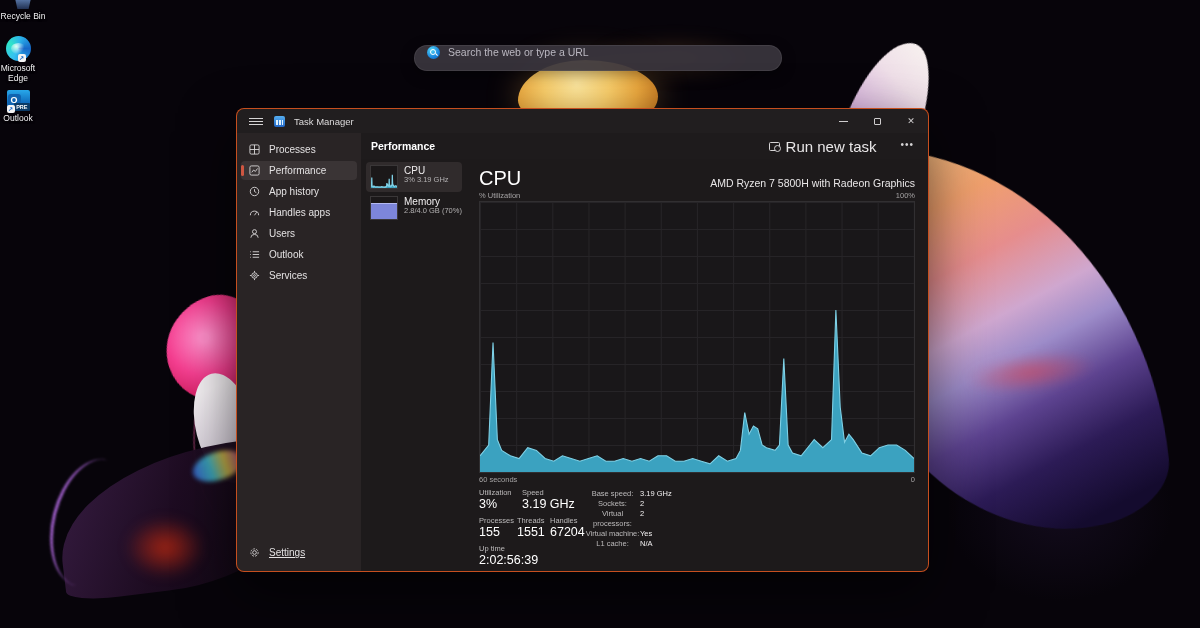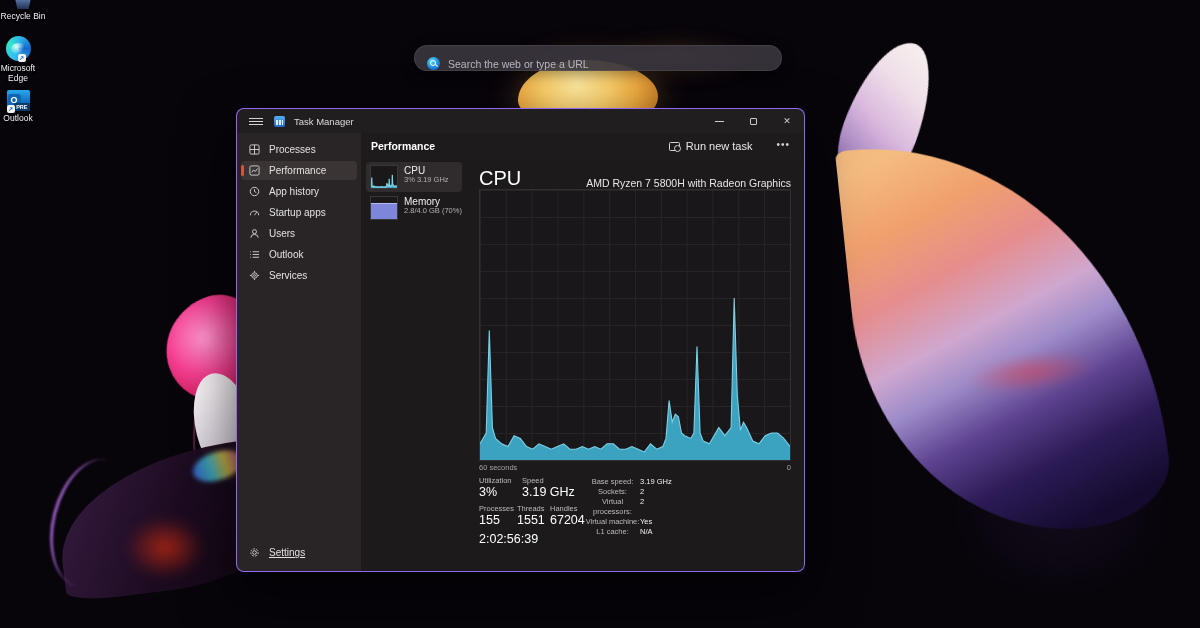--- a/index.html
+++ b/index.html
@@ -74,33 +74,33 @@
   .shortcut-badge { position:absolute; left:12px; bottom:-1px; width:8px; height:8px; border-radius:2px;
     background:#f4f4f4; color:#1668c8; font-size:6px; line-height:8px; font-weight:bold; }
   .outlook-tile { width:23px; height:21px; margin:0 auto 2px; position:relative; border-radius:2px;
     background:linear-gradient(180deg,#28a8ea 0%,#0f6cbd 60%,#064a86 100%); }
   .outlook-o { position:absolute; left:1px; top:4px; width:13px; height:13px; border-radius:3px;
     background:#1064b0; color:#fff; font-size:9px; font-weight:bold; line-height:13px; }
   .outlook-pre { position:absolute; right:0; bottom:0; background:#0b3a66; color:#fff;
     font-size:5.5px; font-weight:bold; padding:1px 2px; border-radius:1px; }
   .search-bar { position:absolute; left:414px; top:45px; width:368px; height:26px; z-index:1;
     background:rgba(57,53,62,.92); border:1px solid rgba(255,255,255,.07); border-radius:13px;
-    display:flex; align-items:flex-end; padding:0 12px; gap:8px;
+    display:flex; align-items:flex-start; padding:0 12px; gap:8px;
     box-shadow:0 4px 14px rgba(0,0,0,.35); }
   .search-ico { width:13px; height:13px; border-radius:50%; flex:0 0 auto;
     background:radial-gradient(circle at 35% 30%, #49c8f0 10%, #1a85dd 60%, #0f5cb0);
     position:relative; }
   .search-ico::after { content:""; position:absolute; left:3px; top:3px; width:4px; height:4px;
     border:1px solid #fff; border-radius:50%; }
   .search-ico::before { content:""; position:absolute; left:8px; top:8px; width:3px; height:1px;
     background:#fff; transform:rotate(45deg); }
   .search-text { font-size:10.5px; color:#bab7c0; }
   
-  .tm { position:absolute; left:236px; top:108px; width:569px; height:464px; z-index:3;
-    background:#8b5cf6; border-radius:8px; overflow:hidden;
+  .tm { position:absolute; left:236px; top:108px; width:693px; height:464px; z-index:3;
+    background:#c2410c; border-radius:8px; overflow:hidden;
     border:1px solid rgba(255,255,255,.08);
     box-shadow:0 22px 55px rgba(0,0,0,.6); display:flex; flex-direction:column; }
   .titlebar { height:24px; flex:0 0 auto; display:flex; align-items:center;
     background:#211e1f; padding-left:10px; gap:9px; }
   .hamburger { width:18px; height:14px; display:flex; flex-direction:column; justify-content:center; gap:2px; padding:0 2px; }
   .hamburger span { display:block; height:1px; background:#d6d4d5; }
   .tm-appicon { width:11px; height:11px; border-radius:2px;
     background:linear-gradient(180deg,#55aef0,#2166c6); position:relative; }
   .tm-appicon::after { content:""; position:absolute; left:2px; bottom:2px; width:7px; height:5px;
     background:linear-gradient(to right,#dff1ff 30%, transparent 30%, transparent 40%, #dff1ff 40%, #dff1ff 70%, transparent 70%, transparent 80%, #dff1ff 80%);
@@ -120,21 +120,21 @@
   .nav-item.selected::before { content:""; position:absolute; left:0; top:4px; bottom:4px; width:2.5px;
     border-radius:2px; background:var(--accent); }
   .nav-item svg { flex:0 0 auto; }
   .sidebar .spacer { flex:1; }
   
   .main { flex:1; display:flex; flex-direction:column; min-width:0; background:#1d1a1b; }
   .head-strip { height:26px; flex:0 0 auto; display:flex; align-items:center; padding:0 10px;
     background:#1e1b1c; }
   .head-title { font-size:10.5px; font-weight:bold; color:#fff; }
   .head-right { margin-left:auto; display:flex; align-items:center; gap:14px; }
-  .run-btn { display:flex; align-items:center; gap:6px; font-size:11px; color:#e8e6e7; padding:3px 6px; border-radius:4px; }
+  .run-btn { display:flex; align-items:center; gap:6px; font-size:15px; color:#e8e6e7; padding:3px 6px; border-radius:4px; }
   .runtask-ico { width:11px; height:9px; border:1px solid #d6d4d5; border-radius:1.5px; position:relative; }
   .runtask-ico::after { content:""; position:absolute; right:-2px; bottom:-2px; width:5px; height:5px;
     border-radius:50%; background:#1e1b1c; border:1px solid #d6d4d5; }
   .more-dots { font-size:10px; letter-spacing:1px; color:#d6d4d5; padding:0 4px 4px; }
   
   .content { flex:1; display:flex; min-height:0; }
   .perf-list { width:106px; flex:0 0 auto; padding:3px 5px; }
   .perf-item { display:flex; gap:6px; padding:3px 4px; border-radius:4px; margin-bottom:1px; }
   .perf-item.selected { background:#302b2c; }
   .thumb { width:28px; height:24px; flex:0 0 auto; background:#1b1819; border:1px solid #3a3738; position:relative; overflow:hidden; }
@@ -264,21 +264,21 @@
             <circle cx="6" cy="6" r="4.6"></circle>
             <polyline points="6,3.4 6,6 8,7.2"></polyline>
           </svg>
         <span>App history</span>
       </div>
       <div class="nav-item">
         <svg width="11" height="11" viewBox="0 0 12 12" fill="none" stroke="#d6d4d5" stroke-width="1">
             <path d="M1.5,9 a4.5,4.5 0 0 1 9,0"></path>
             <line x1="6" y1="9" x2="8.4" y2="5.6"></line>
           </svg>
-        <span>Startup apps</span>
+        <span>Handles apps</span>
       </div>
       <div class="nav-item">
         <svg width="11" height="11" viewBox="0 0 12 12" fill="none" stroke="#d6d4d5" stroke-width="1">
             <circle cx="6" cy="4" r="2.2"></circle>
             <path d="M2,10.6 a4,3.6 0 0 1 8,0"></path>
           </svg>
         <span>Users</span>
       </div>
       <div class="nav-item">
         <svg width="11" height="11" viewBox="0 0 12 12" fill="none" stroke="#d6d4d5" stroke-width="1">
@@ -346,20 +346,24 @@
               <div class="pi-name">Memory</div>
               <div class="pi-sub">2.8/4.0 GB (70%)</div>
             </div>
           </div>
         </div>
 
         <div class="detail">
           <div class="cpu-head">
             <span class="cpu-title">CPU</span>
             <span class="cpu-sub">AMD Ryzen 7 5800H with Radeon Graphics</span>
+          </div>
+          <div class="axis-top">
+            <span>% Utilization</span>
+            <span class="r">100%</span>
           </div>
           <div class="chart-wrap">
             <svg viewBox="0 0 100 100" preserveAspectRatio="none">
               <polygon id="chart-area" fill="var(--teal)" points="0,100 0,94 2,90 3,52 4,88 5,92 7,94 9,95 11,91 13,92 15,95 17,96 19,94 21,95 23,96 25,95 27,94 29,96 31,96 33,95 35,96 37,95 39,96 41,94 43,94 45,96 47,96 49,95 51,96 53,97 55,94 57,96 59,95 60,92 61,78 62,86 63,83 64,84 65,90 66,91 68,92 69,90 70,58 71,90 72,93 74,94 76,90 77,88 79,91 81,88 82,40 83,76 84,89 85,86 86,88 88,93 90,94 92,91 94,90 96,90 98,92 100,95 100,100"></polygon>
               <polyline id="chart-line" fill="none" stroke="var(--teal-line)" stroke-width="1.1" vector-effect="non-scaling-stroke" points="0,94 2,90 3,52 4,88 5,92 7,94 9,95 11,91 13,92 15,95 17,96 19,94 21,95 23,96 25,95 27,94 29,96 31,96 33,95 35,96 37,95 39,96 41,94 43,94 45,96 47,96 49,95 51,96 53,97 55,94 57,96 59,95 60,92 61,78 62,86 63,83 64,84 65,90 66,91 68,92 69,90 70,58 71,90 72,93 74,94 76,90 77,88 79,91 81,88 82,40 83,76 84,89 85,86 86,88 88,93 90,94 92,91 94,90 96,90 98,92 100,95"></polyline>
             </svg>
           </div>
           <div class="axis-bottom">
             <span>60 seconds</span>
             <span class="r">0</span>
@@ -383,20 +387,21 @@
               <div class="stat">
                 <div class="sl">Threads</div>
                 <div class="sv">1551</div>
               </div>
               <div class="stat">
                 <div class="sl">Handles</div>
                 <div class="sv">67204</div>
               </div>
             </div>
             <div class="uptime">
+              <div class="sl stat" style="font-size:7.5px;color:#bcbabb;line-height:9px;">Up time</div>
               <div class="sv" style="font-size:12.5px;color:#fff;line-height:15px;">2:02:56:39</div>
             </div>
             <div class="details-block">
               <div class="drow">
                   <span class="dl">Base speed:</span>
                   <span class="dv">3.19 GHz</span>
                 </div>
               <div class="drow">
                   <span class="dl">Sockets:</span>
                   <span class="dv">2</span>

